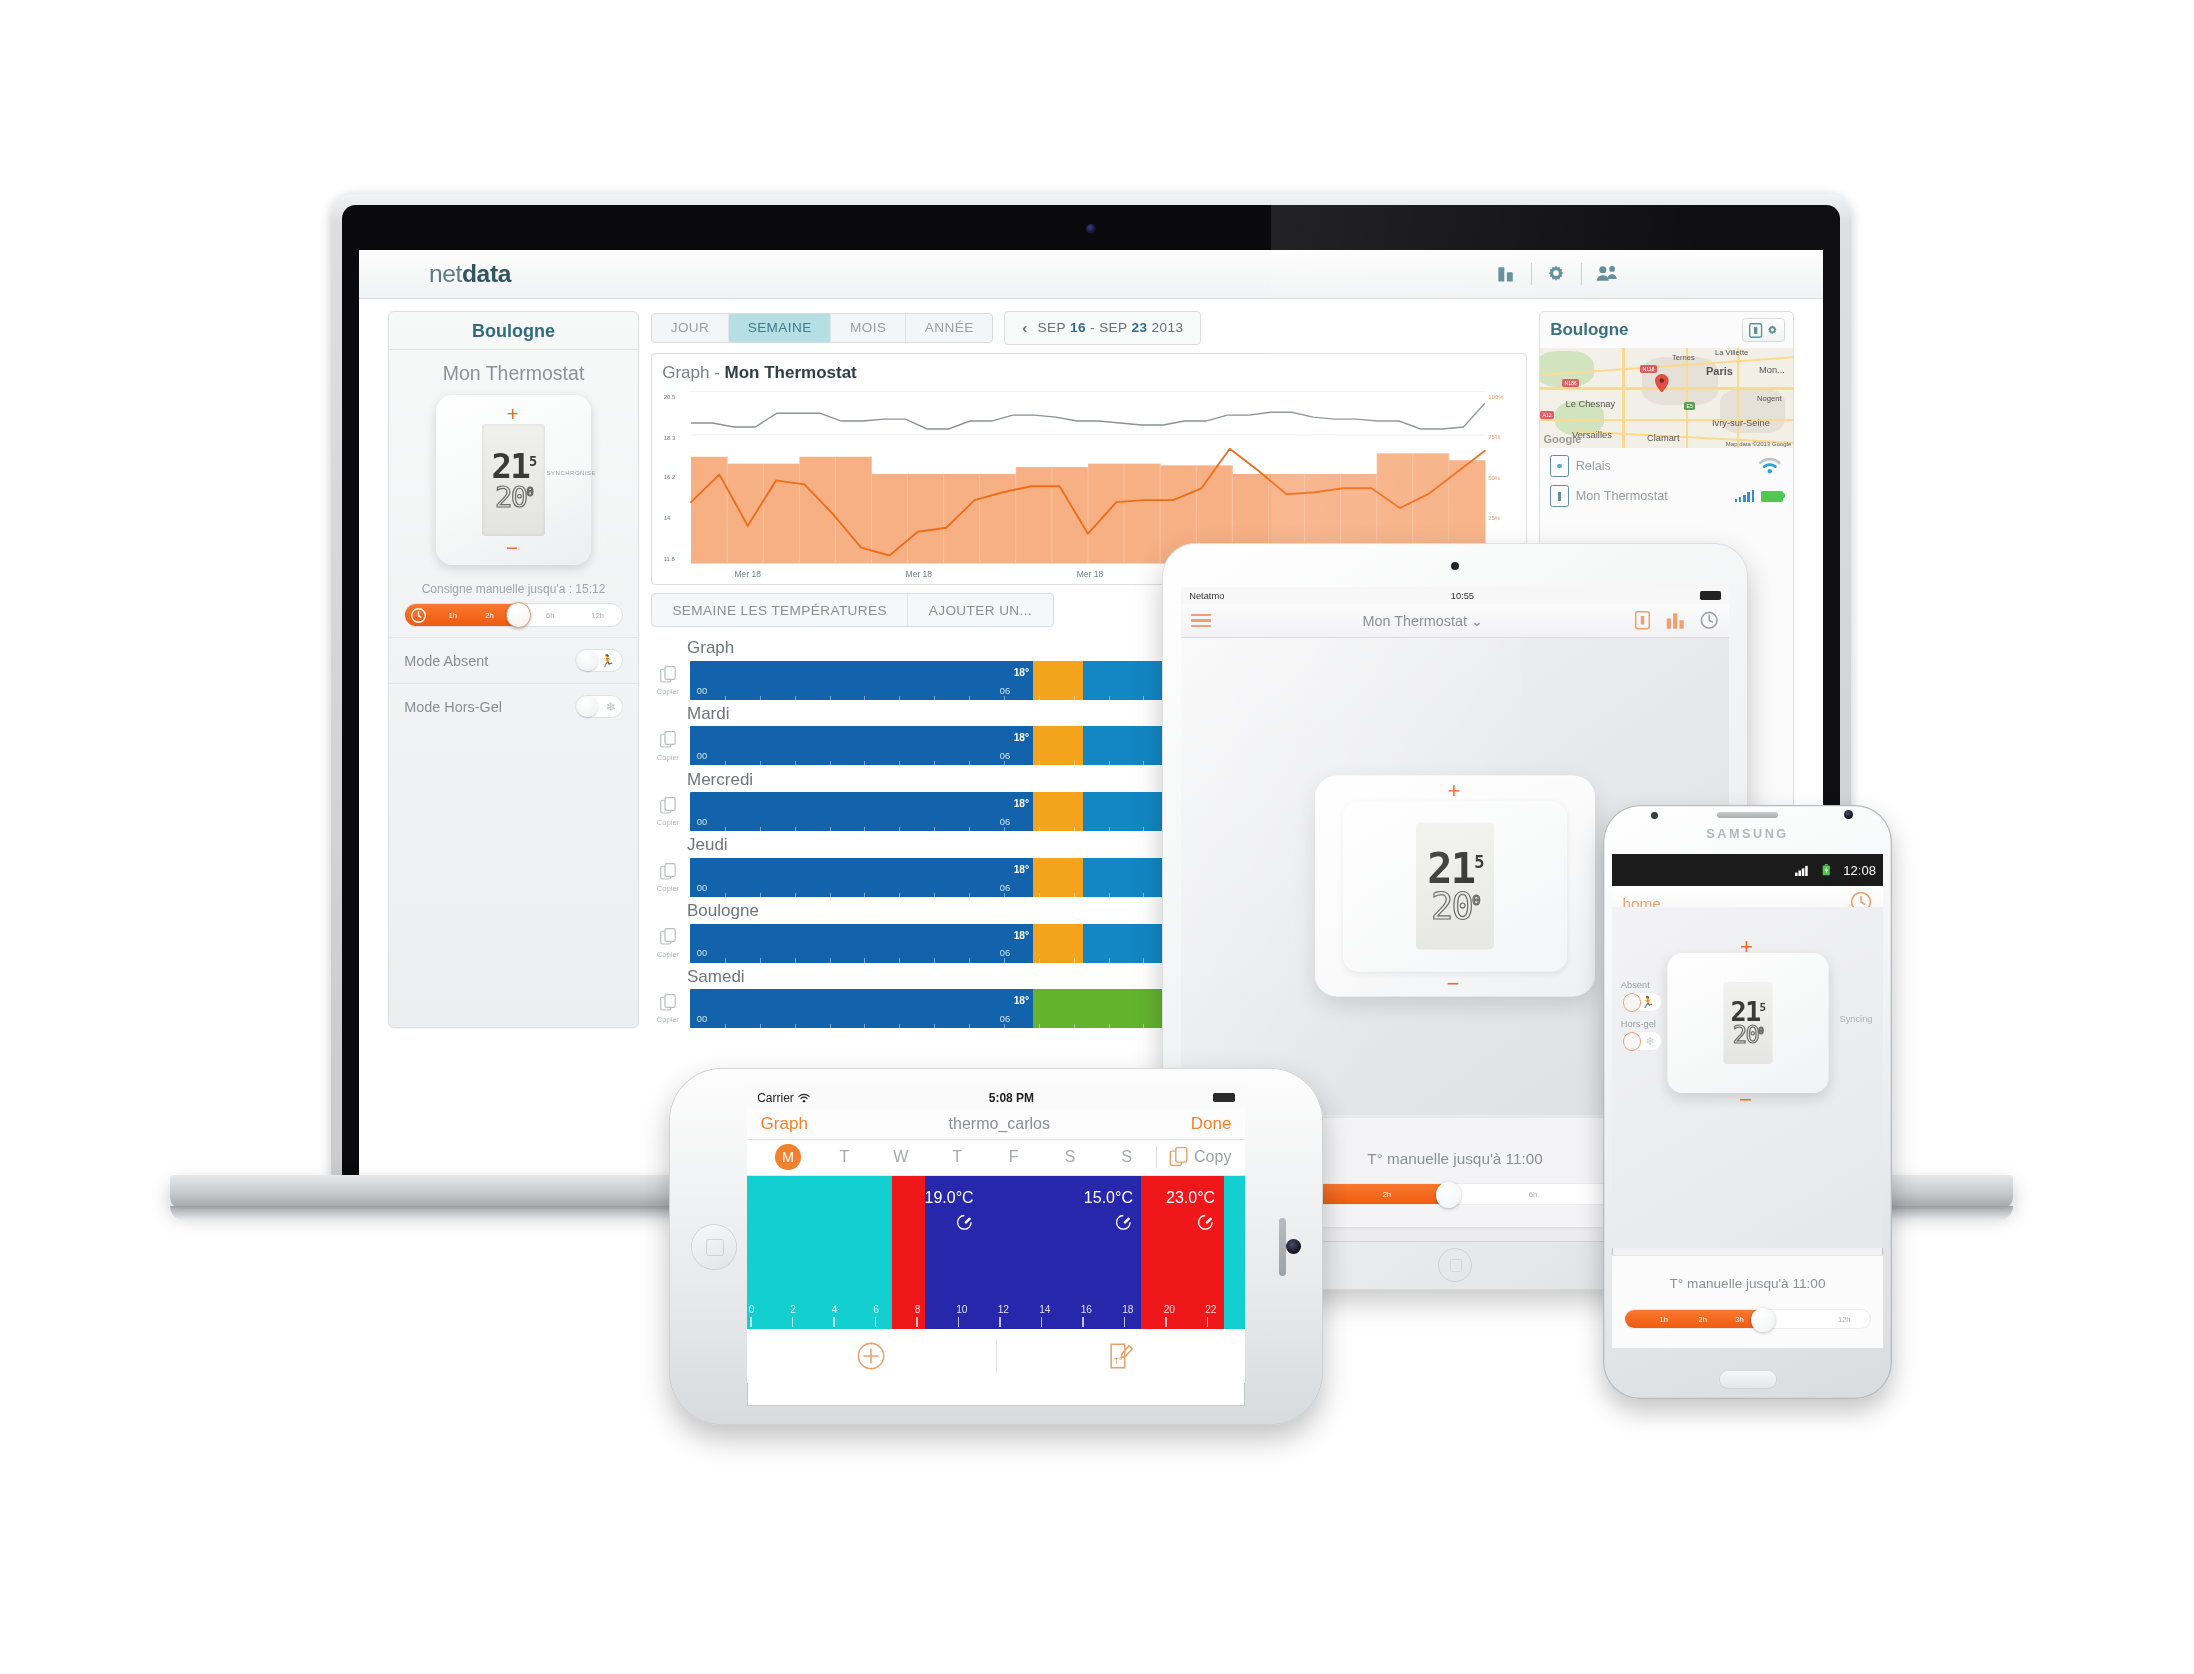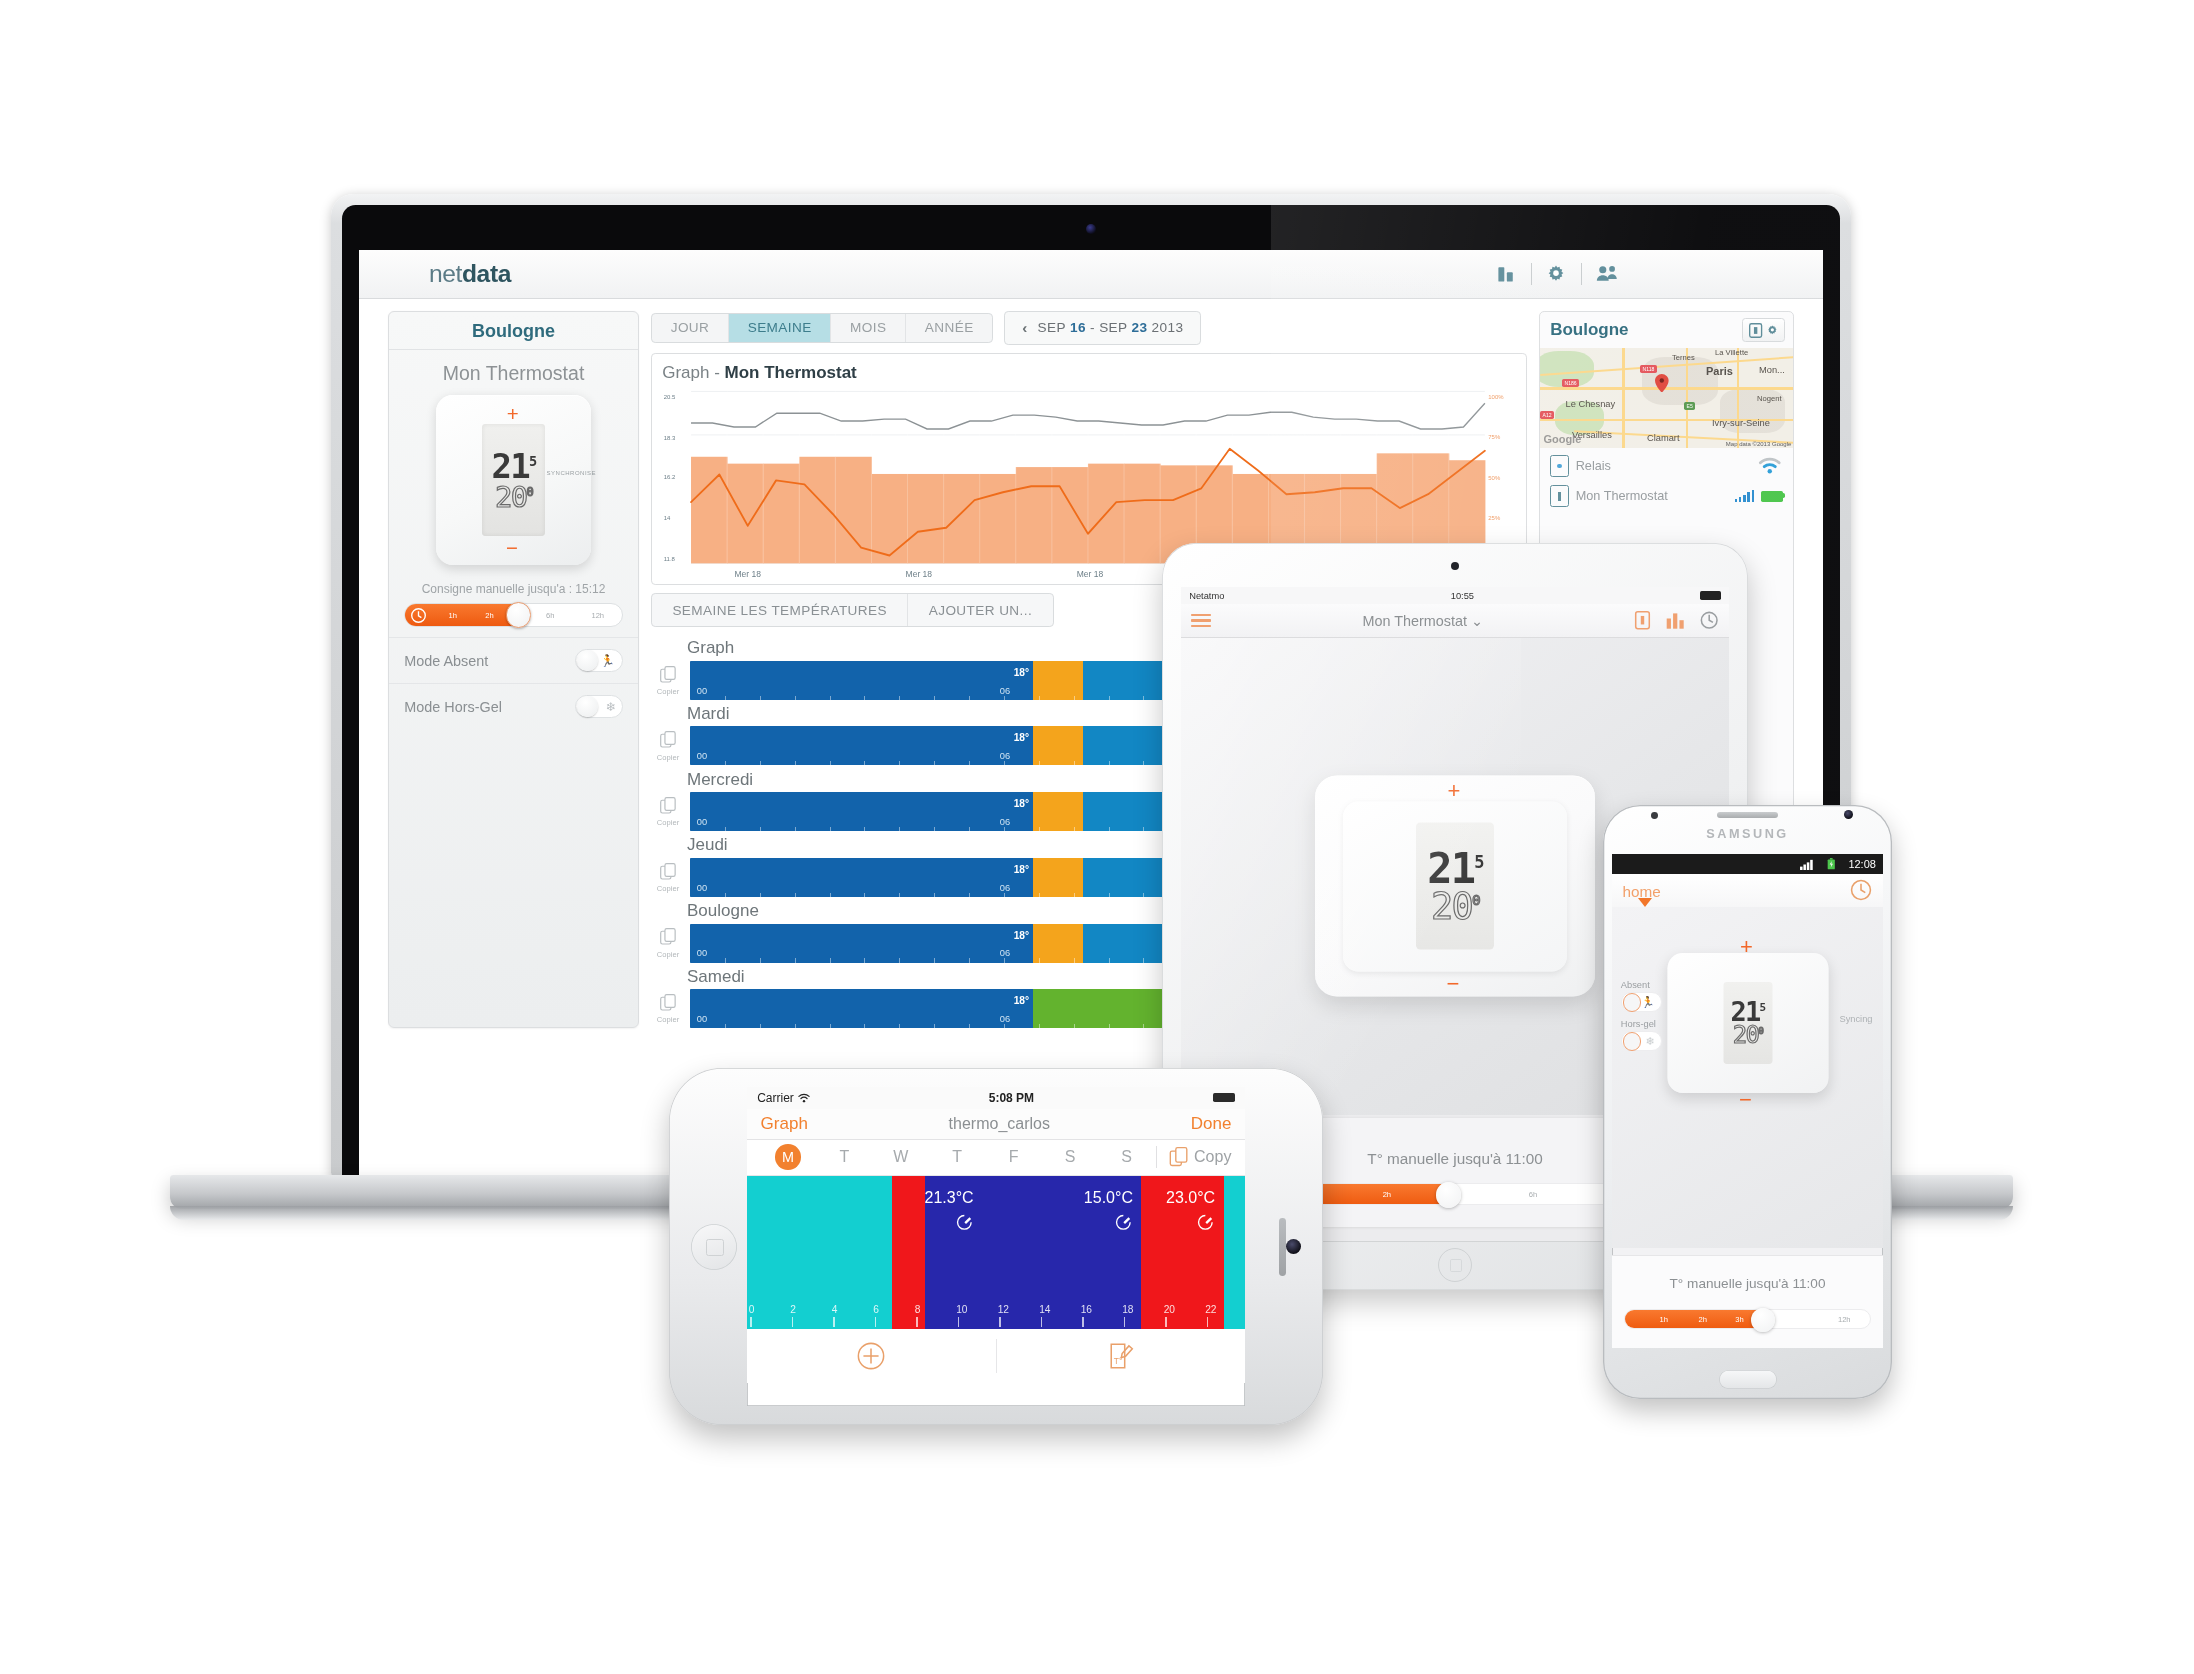--- a/index.html
+++ b/index.html
@@ -299,22 +299,22 @@
     font-size:12.7px; letter-spacing:2.5px; color:#b4b7ba; font-weight:700; }
   .sg-spk { position:absolute; left:50%; margin-left:-31px; top:6.8px; width:61px; height:6px;
     border-radius:3.4px; background:linear-gradient(180deg,#c9ccce,#a9acae); }
   .sg-cam { position:absolute; right:39px; top:5.1px; width:9.3px; height:9.3px; border-radius:50%;
     background: radial-gradient(circle at 40% 35%,#4a4b6b,#0f0f18 70%); }
   .sg-dot { position:absolute; left:48px; top:6.8px; width:6.8px; height:6.8px; border-radius:50%; background:#3a3c40; }
   .sg-home { position:absolute; left:50%; margin-left:-29px; bottom:10.2px; width:58px; height:18.7px;
     border-radius:9.3px; background:linear-gradient(180deg,#f7f8f9,#e3e5e7); box-shadow: inset 0 0 0 0.8px #cacdcf; }
   .sg-screen { width:100%; height:100%; background:#f2f2f4; overflow:hidden; position:relative;
     box-shadow: inset 0 0 0 0.8px #b4b7ba; }
-  .and-status { height:20px; background:#1b1b1b; display:flex; align-items:center;
-    justify-content:flex-end; gap:13px; padding:0 6.8px; color:#fff; font-size:11px; }
+  .and-status { height:32px; background:#1b1b1b; display:flex; align-items:center;
+    justify-content:flex-end; gap:13px; padding:0 6.8px; color:#fff; font-size:13px; }
   .and-nav { height:36px; background:linear-gradient(180deg,#fff,#f6f6f7);
     border-bottom:0.8px solid #e2e2e4; display:flex; align-items:center; padding:0 10.2px; position:relative; }
   .and-home-lbl { color:#f2a06a; font-size:15.3px; }
   .and-caret { position:absolute; left:25.5px; bottom:1.7px; width:0; height:0;
     border-left:7.6px solid transparent; border-right:7.6px solid transparent; border-top:9.3px solid #f2762a; }
   .and-stage { position:absolute; left:0; right:0; top:53px; bottom:100px;
     background: linear-gradient(150deg,#f3f3f5,#e6e7e9); }
   .and-thermo { position:absolute; left:50%; top:34%; transform:translate(-50%,-50%);
     width:161px; height:140px; border-radius:15.3px;
     background:linear-gradient(150deg,#fff,#f1f2f3); box-shadow:0 5.1px 13.6px rgba(0,0,0,.13);
@@ -952,21 +952,21 @@
             </svg>
             <span>Copy</span>
           </span>
         </div>
       <div class="p5-sched" id="p5-sched">
           <div class="p5-slab" style="left: 0%; width: 29.1667%; background: rgb(19, 207, 208);"></div>
           <div class="p5-slab" style="left: 29.1667%; width: 6.66667%; background: rgb(240, 23, 27);"></div>
           <div class="p5-slab" style="left: 35.8333%; width: 43.3333%; background: rgb(39, 39, 171);"></div>
           <div class="p5-slab" style="left: 79.1667%; width: 16.6667%; background: rgb(240, 23, 27);"></div>
           <div class="p5-slab" style="left: 95.8333%; width: 4.16667%; background: rgb(19, 207, 208);"></div>
-          <div class="p5-temp" style="right: 54.5%;">21.3°C</div>
+          <div class="p5-temp" style="right: 54.5%;">19.0°C</div>
           <div class="p5-pen" style="right: 54.5%;"><svg width="18.7" height="18.7" viewBox="0 0 22 22">
               <path d="M11 3a8 8 0 108 8" fill="none" stroke="#fff" stroke-width="1.6"></path>
               <path d="M11 11l6-6 2 2-6 6z" fill="#fff"></path>
             </svg></div>
           <div class="p5-temp" style="right: 22.5%;">15.0°C</div>
           <div class="p5-pen" style="right: 22.5%;"><svg width="18.7" height="18.7" viewBox="0 0 22 22">
               <path d="M11 3a8 8 0 108 8" fill="none" stroke="#fff" stroke-width="1.6"></path>
               <path d="M11 11l6-6 2 2-6 6z" fill="#fff"></path>
             </svg></div>
           <div class="p5-temp" style="right: 6%;">23.0°C</div>

